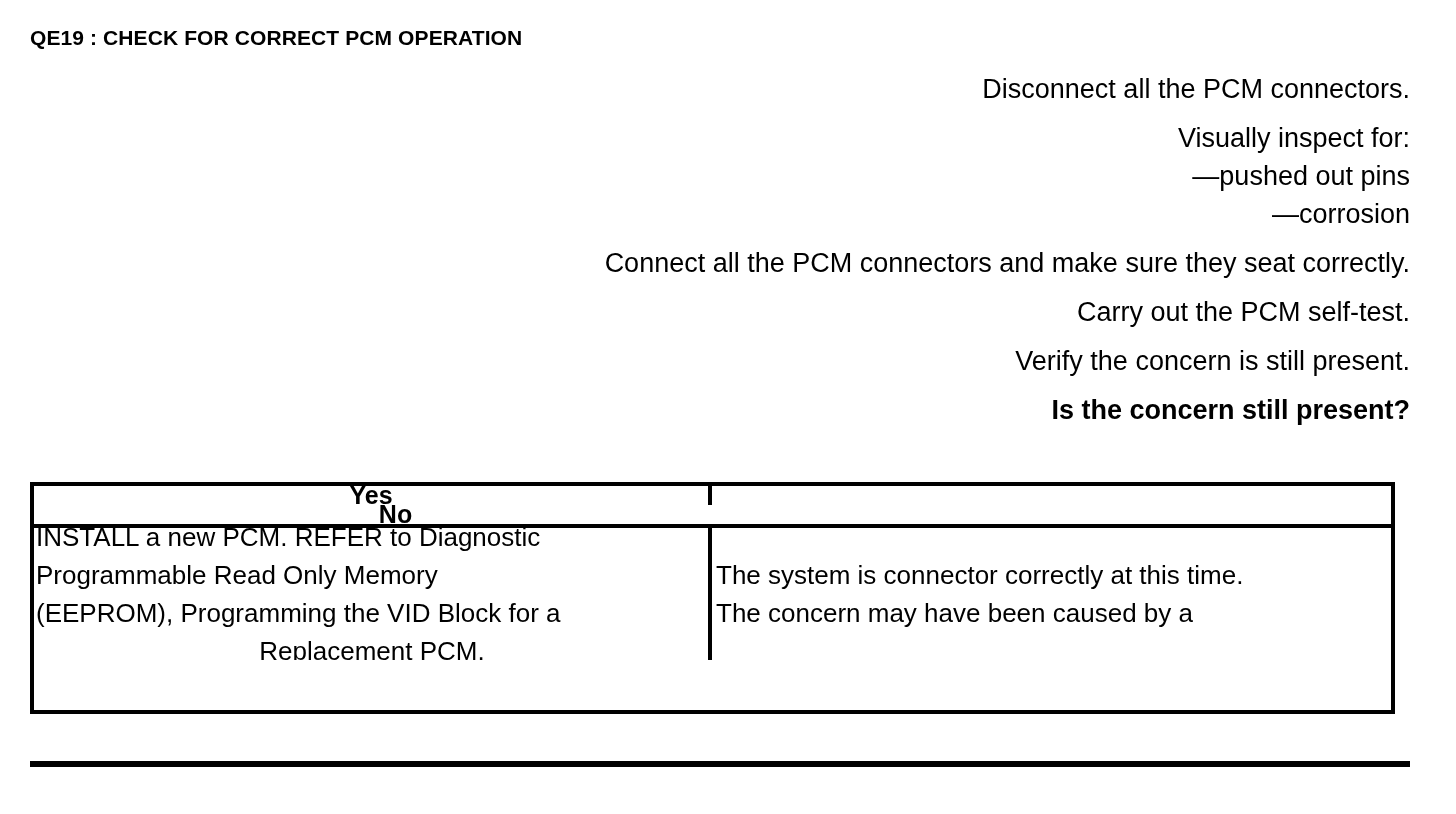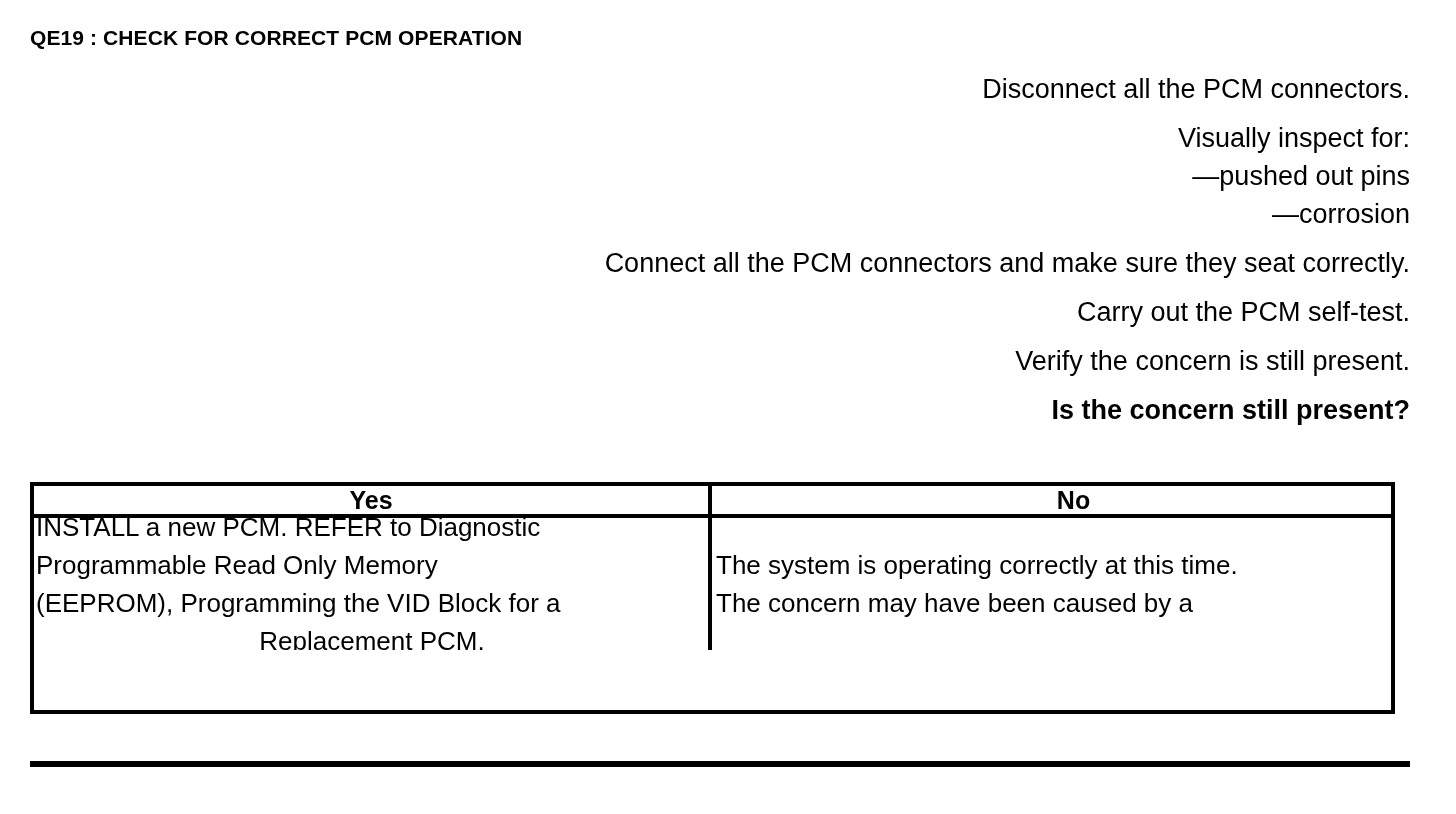--- a/index.html
+++ b/index.html
@@ -68,23 +68,24 @@
     border: 4px solid #000000;
     box-sizing: border-box;
     background: #ffffff;
   }
   .table-row {
     display: flex;
     width: 100%;
     box-sizing: border-box;
   }
   .header-row {
-    height: 32px;
+    height: 42px;
     border-bottom: 4px solid #000000;
     box-sizing: border-box;
+    flex-direction: column;
   }
   .body-row {
     height: 132px;
     box-sizing: border-box;
   }
   .cell {
     box-sizing: border-box;
     overflow: hidden;
   }
   .cell-left {
@@ -169,21 +170,21 @@
       <div class="cell cell-left body-cell">
         <div class="answer-text">
           <span class="line">INSTALL a new PCM. REFER to Diagnostic</span>
           <span class="line">Programmable Read Only Memory</span>
           <span class="line">(EEPROM), Programming the VID Block for a</span>
           <span class="line last-line">Replacement PCM.</span>
         </div>
       </div>
       <div class="cell cell-right body-cell">
         <div class="answer-text">
-          <span class="line">The system is operating correctly at this time.</span>
+          <span class="line">The system is connector correctly at this time.</span>
           <span class="line">The concern may have been caused by a</span>
         </div>
       </div>
     </div>
 
   </div>
 
   <div class="bottom-rule"></div>
 
 </div>

